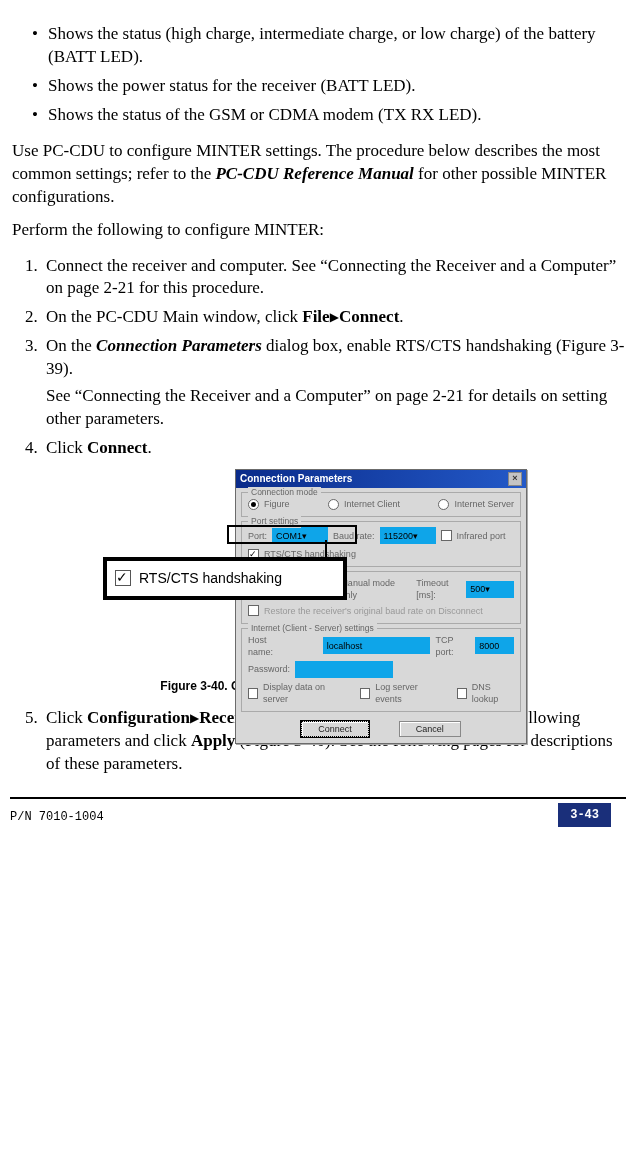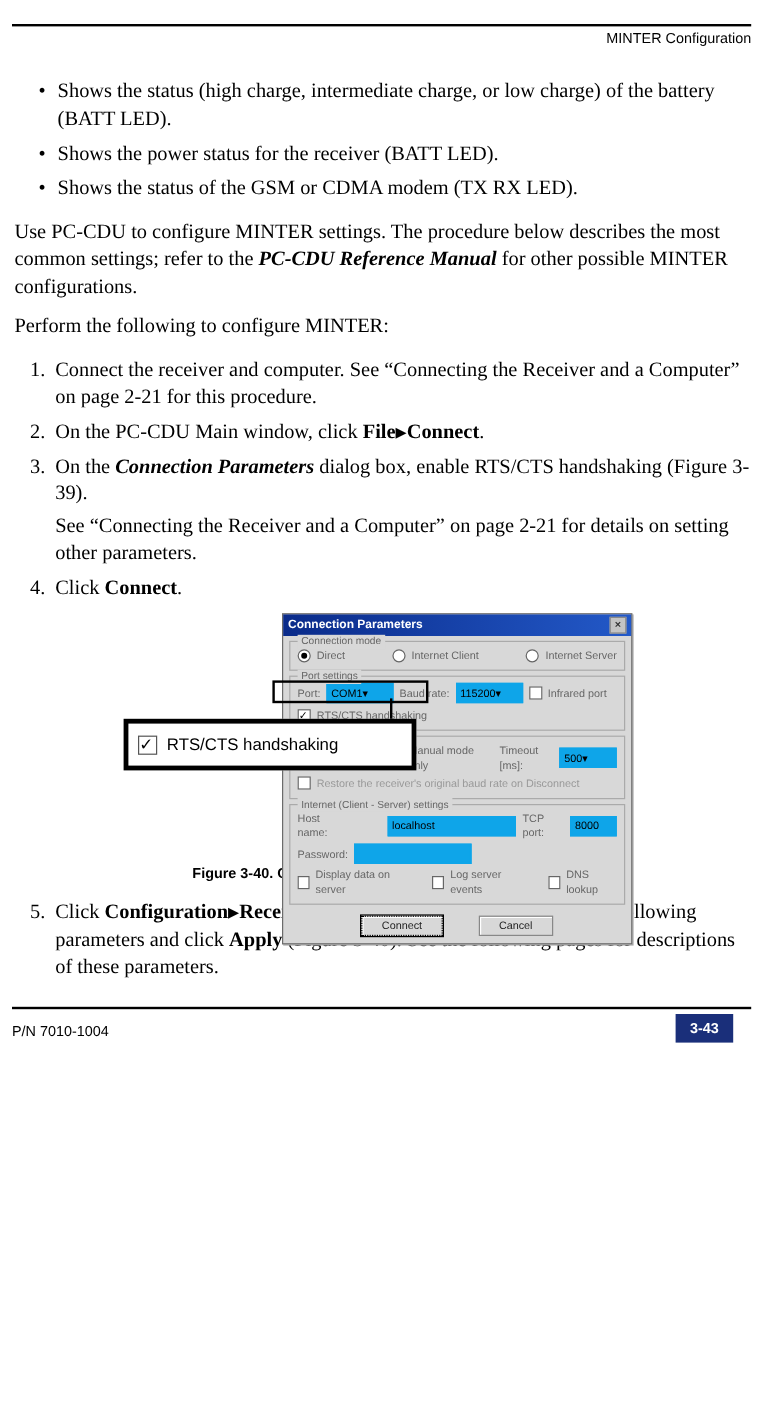--- a/index.html
+++ b/index.html
@@ -193,39 +193,36 @@
     display:inline-block;
   }
   ul.sub > li { padding:1px 0; }
   .footer {
     margin-top: 18px;
     border-top: 2px solid #000;
     padding: 4px 15px 0 0;
     display:flex;
     justify-content:space-between;
     align-items:flex-start;
-    font-family: Liberation Sans, sans-serif;
+    font-family: Liberation Mono, monospace;
   }
   .footer .pn { font-size:12px; padding-top:6px; }
   .footer .pg {
     background:#1a2f7a;
     color:#fff;
     font-weight:bold;
     font-size:12px;
     padding:4px 12px;
   }
 </style>
 </head>
 <body>
 
 <div class="page">
 
-  <div class="header-bar">
-    <span>MINTER Configuration</span>
-  </div>
 
   <ul class="dash">
     <li>
         <span>Shows the status (high charge, intermediate charge, or low charge) of the battery (BATT LED).</span>
       </li>
     <li>
         <span>Shows the power status for the receiver (BATT LED).</span>
       </li>
     <li>
         <span>Shows the status of the GSM or CDMA modem (TX RX LED).</span>
@@ -255,21 +252,21 @@
   <div class="figure-area">
     <div class="dialog">
       <div class="titlebar">
         <span>Connection Parameters</span>
         <span class="closebox">×</span>
       </div>
       <div class="groupbox">
         <span class="gb-title">Connection mode</span>
         <div class="row">
           <span class="radio sel"></span>
-            <span>Direct</span>
+            <span>Figure</span>
           <span style="flex:1"></span>
           <span class="radio"></span>
             <span>Internet Client</span>
           <span style="flex:1"></span>
           <span class="radio"></span>
             <span>Internet Server</span>
         </div>
       </div>
       <div class="groupbox">
         <span class="gb-title">Port settings</span>

